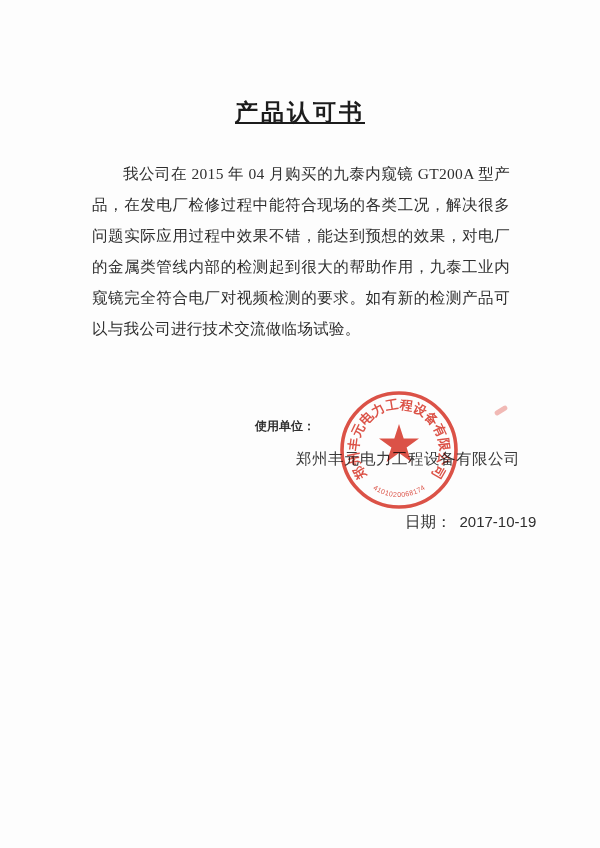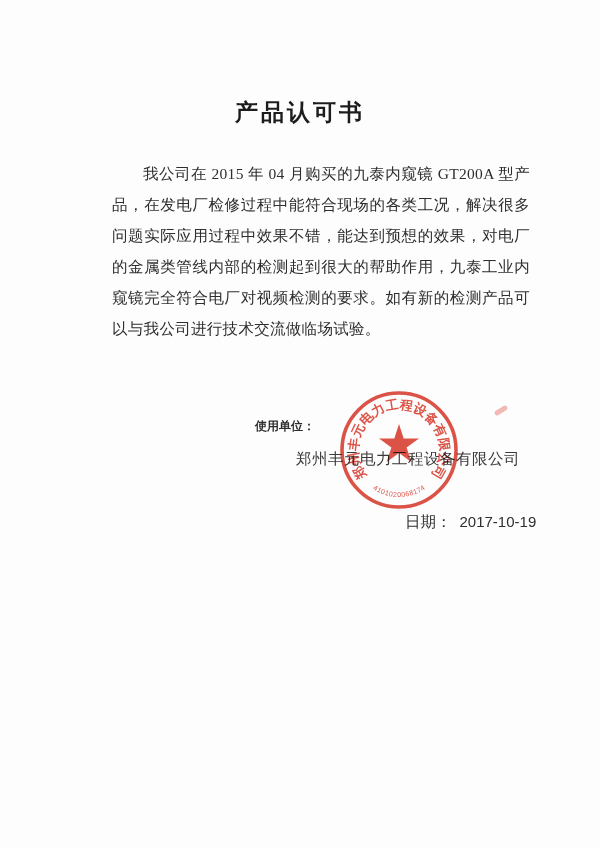--- a/index.html
+++ b/index.html
@@ -21,32 +21,32 @@
     overflow:hidden;
   }
   .title{
     position:absolute;
     top:97px; left:0; width:600px;
     text-align:center;
     font-size:23px;
     font-weight:bold;
     letter-spacing:3px;
     color:var(--title-color);
+    text-decoration:underline;
   }
   .body-text{
     position:absolute;
     top:158px; left:92px;
     width:418px;
     font-size:15.5px;
     line-height:31px;
     text-align:justify;
     text-indent:2em;
     color:var(--ink-color);
     letter-spacing:0.3px;
-    margin-left:20px;
   }
   .sig-label{
     position:absolute;
     top:418px; left:255px;
     font-size:12px;
     color:var(--ink-color);
     font-weight:bold;
   }
   .sig-company{
     position:absolute;

